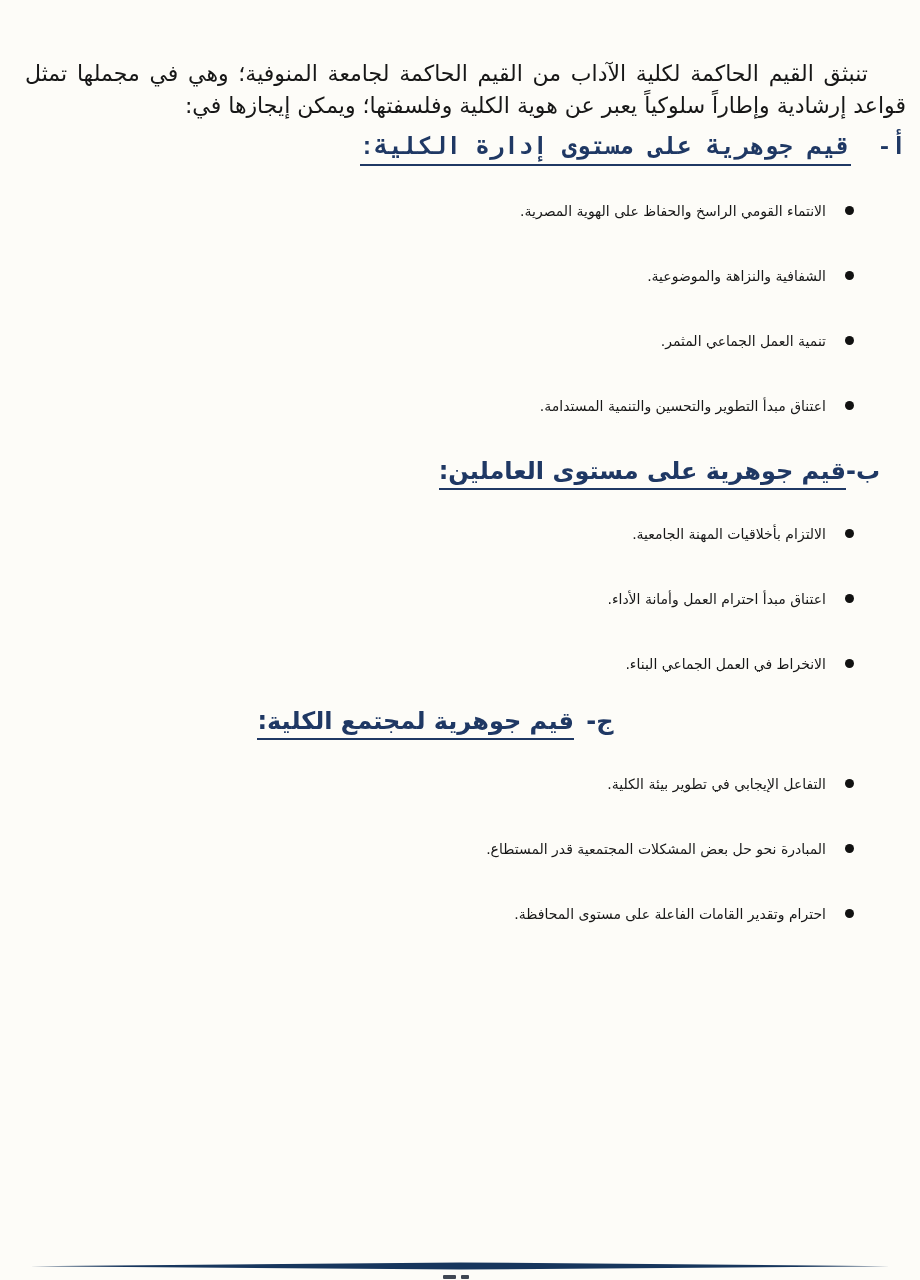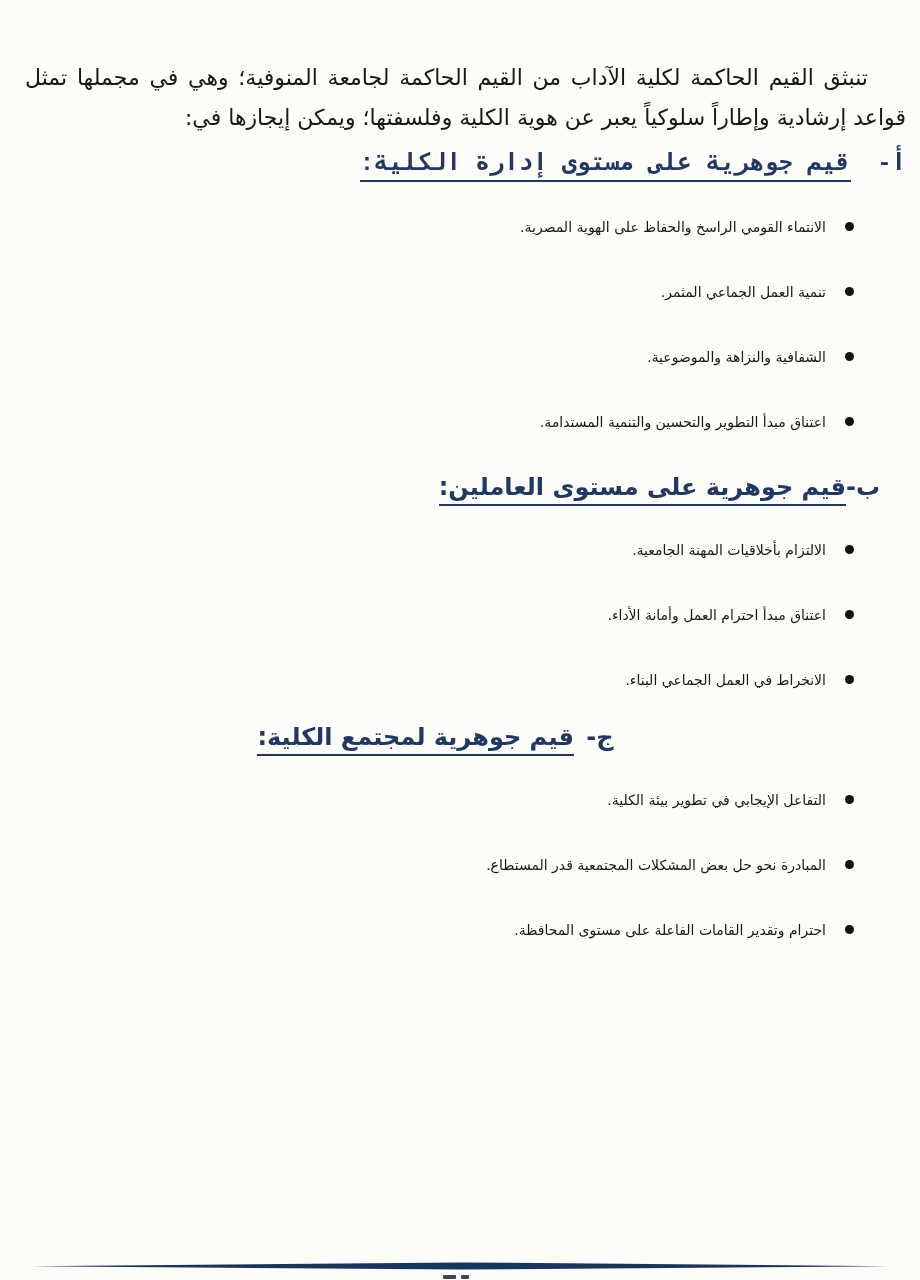--- a/index.html
+++ b/index.html
@@ -24,21 +24,21 @@
     font-size: 23px;
     font-weight: bold;
     color: #fb0505;
     line-height: 30px;
   }
   
   .intro {
     margin: 58px 0 0 0;
     font-size: 22px;
     color: #171717;
-    line-height: 40px;
+    line-height: 32px;
     text-align: justify;
     text-indent: 38px;
   }
   
   .sec-heading {
     margin: 8px 0 0 0;
     font-size: 24px;
     font-weight: bold;
     color: #1f3864;
     line-height: 36px;
@@ -109,22 +109,22 @@
 <body>
 
 <div class="page">
 
 
   <p class="intro">تنبثق القيم الحاكمة لكلية الآداب من القيم الحاكمة لجامعة المنوفية؛ وهي في مجملها تمثل قواعد إرشادية وإطاراً سلوكياً يعبر عن هوية الكلية وفلسفتها؛ ويمكن إيجازها في:</p>
 
   <h2 class="sec-heading sec-a"><span class="sec-label">أ- </span><span class="sec-title">قيم جوهرية على مستوى إدارة الكلية:</span></h2>
   <ul class="bullets">
     <li class="bullet-item"><span class="dot"></span><span>الانتماء القومي الراسخ والحفاظ على الهوية المصرية.</span></li>
+    <li class="bullet-item"><span class="dot"></span><span>الشفافية والنزاهة والموضوعية.</span></li>
     <li class="bullet-item"><span class="dot"></span><span>تنمية العمل الجماعي المثمر.</span></li>
-    <li class="bullet-item"><span class="dot"></span><span>الشفافية والنزاهة والموضوعية.</span></li>
     <li class="bullet-item"><span class="dot"></span><span>اعتناق مبدأ التطوير والتحسين والتنمية المستدامة.</span></li>
   </ul>
 
   <h2 class="sec-heading sec-b"><span class="sec-label">ب-</span><span class="sec-title">قيم جوهرية على مستوى العاملين:</span></h2>
   <ul class="bullets">
     <li class="bullet-item"><span class="dot"></span><span>الالتزام بأخلاقيات المهنة الجامعية.</span></li>
     <li class="bullet-item"><span class="dot"></span><span>اعتناق مبدأ احترام العمل وأمانة الأداء.</span></li>
     <li class="bullet-item"><span class="dot"></span><span>الانخراط في العمل الجماعي البناء.</span></li>
   </ul>
 

